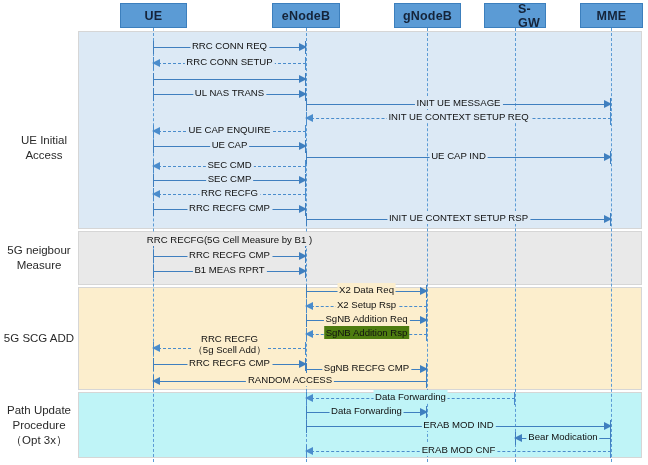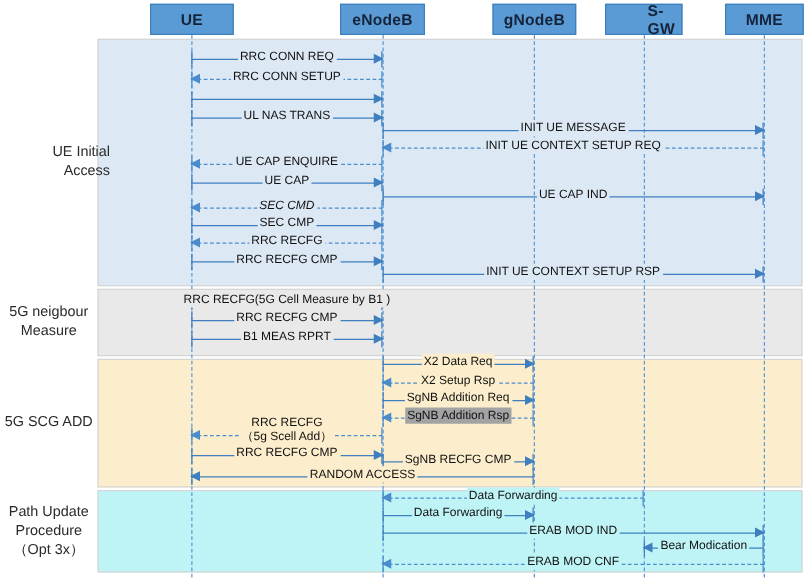--- a/index.html
+++ b/index.html
@@ -55,21 +55,21 @@
 <body>
 
 <div id="diagram">
   <div id="bands">
       <div class="band" style="left: 78px; top: 31px; width: 564px; height: 198px; background: rgb(220, 233, 245);"></div>
       <div class="band" style="left: 78px; top: 231px; width: 564px; height: 54px; background: rgb(233, 233, 233);"></div>
       <div class="band" style="left: 78px; top: 287px; width: 564px; height: 103px; background: rgb(252, 238, 205);"></div>
       <div class="band" style="left: 78px; top: 392px; width: 564px; height: 66px; background: rgb(191, 244, 247);"></div>
     </div>
   <div id="phaselabs">
-      <div class="phase-label" style="left: 0px; width: 88px; top: 115px; text-align: right;">
+      <div class="phase-label" style="left: 0px; width: 88px; top: 133px;">
         <div>UE  Initial</div>
         <div>Access</div>
       </div>
       <div class="phase-label" style="left: 0px; width: 78px; top: 243px;">
         <div>5G neigbour</div>
         <div>Measure</div>
       </div>
       <div class="phase-label" style="left: 0px; width: 78px; top: 331px;">
         <div>5G SCG ADD</div>
       </div>
@@ -147,21 +147,21 @@
         <div class="stub-l"></div>
         <div class="stub-r"></div>
         <div class="head"></div>
         <div class="lab" style="background: rgb(220, 233, 245);">UE CAP IND</div>
       </div>
       <div class="msg left dashed" style="left: 153px; width: 153px; top: 160px;">
         <div class="line"></div>
         <div class="stub-l"></div>
         <div class="stub-r"></div>
         <div class="head"></div>
-        <div class="lab" style="background: rgb(220, 233, 245); font-style: italic;">SEC CMD</div>
+        <div class="lab" style="background: rgb(220, 233, 245);">SEC CMD</div>
       </div>
       <div class="msg right" style="left: 153px; width: 153px; top: 174px;">
         <div class="line"></div>
         <div class="stub-l"></div>
         <div class="stub-r"></div>
         <div class="head"></div>
         <div class="lab" style="background: rgb(220, 233, 245);">SEC CMP</div>
       </div>
       <div class="msg left dashed" style="left: 153px; width: 153px; top: 188px;">
         <div class="line"></div>
@@ -224,21 +224,21 @@
         <div class="stub-l"></div>
         <div class="stub-r"></div>
         <div class="head"></div>
         <div class="lab" style="background: rgb(252, 238, 205);">SgNB Addition  Req</div>
       </div>
       <div class="msg left dashed" style="left: 306px; width: 121px; top: 328px;">
         <div class="line"></div>
         <div class="stub-l"></div>
         <div class="stub-r"></div>
         <div class="head"></div>
-        <div class="lab" style="background: #a3a3a3;">SgNB Addition Rsp</div>
+        <div class="lab" style="background: #4d7c0f;">SgNB Addition Rsp</div>
       </div>
       <div class="msg left dashed" style="left: 153px; width: 153px; top: 342px;">
         <div class="line"></div>
         <div class="stub-l"></div>
         <div class="stub-r"></div>
         <div class="head"></div>
         <div class="lab two" style="background: rgb(252, 238, 205);">
           <span>RRC RECFG</span>
           <span>（5g Scell Add）</span>
         </div>

